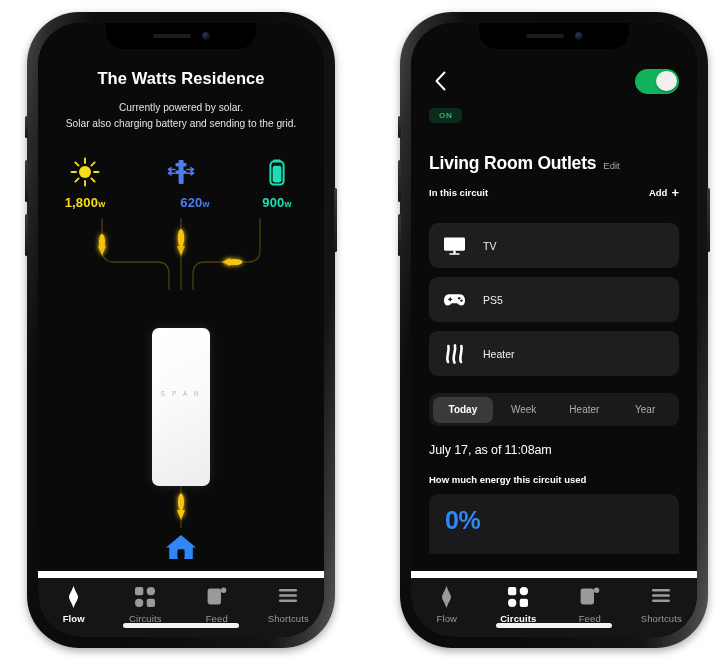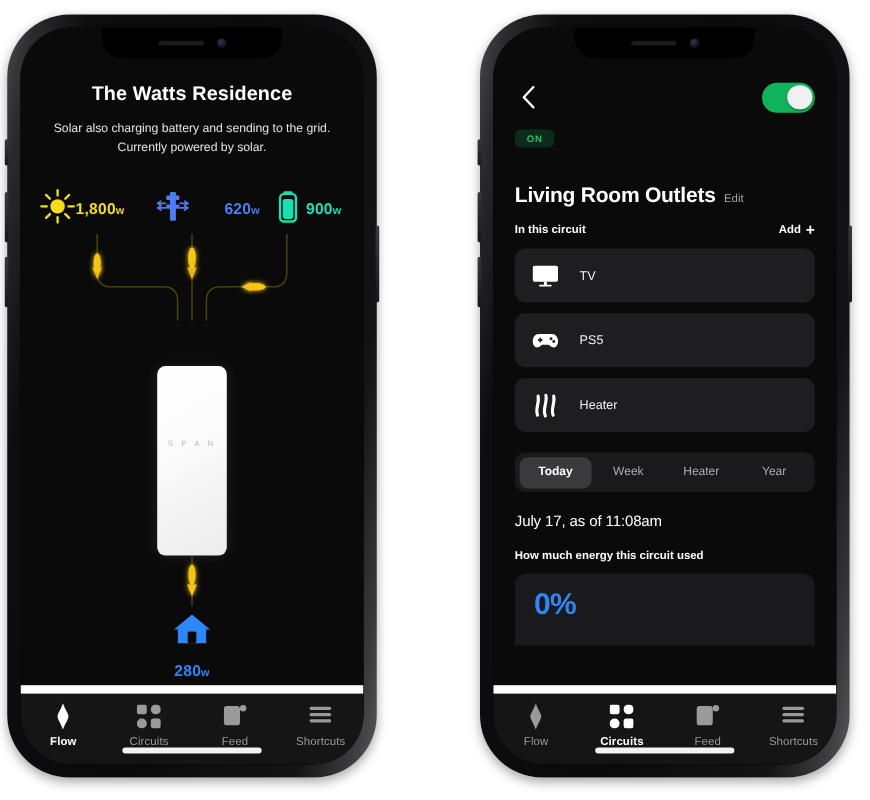--- a/index.html
+++ b/index.html
@@ -17,21 +17,21 @@
 
   
   .phone {
     position: absolute;
     width: 308px; height: 636px;
     border-radius: 52px;
     background: linear-gradient(100deg,#4a4a4c 0%,#2a2a2c 6%,#0d0d0f 16%,#0a0a0c 50%,#141416 84%,#3a3a3d 94%,#5a5a5d 100%);
     padding: 11px;
     box-shadow: 0 3px 9px rgba(0,0,0,0.34);
   }
-  .phone.left  { left: 6px;  top: 12px; }
+  .phone.left  { left: 27px;  top: 12px; }
   .phone.right { left: 400px; top: 12px; }
 
   .bezel {
     position: relative;
     width: 100%; height: 100%;
     border-radius: 42px;
     background: #000;
     overflow: hidden;
   }
   .screen {
@@ -90,21 +90,21 @@
   
   .flowscreen { position: absolute; inset: 0; padding-top: 46px; }
   .house-title {
     text-align: center; color: #ffffff;
     font-size: 16.5px; font-weight: bold; letter-spacing: .1px;
     margin-bottom: 12px;
   }
   .sub-line { text-align: center; color: #e3e3e3; font-size: 10.2px; line-height: 16px; }
 
   .sources { display: flex; justify-content: center; gap: 34px; margin-top: 19px; }
-  .source { width: 62px; display: flex; flex-direction: row; align-items: center; }
+  .source { width: 62px; display: flex; flex-direction: column; align-items: center; }
   .source-ico { height: 36px; display: flex; align-items: flex-end; justify-content: center; }
   .source-val { margin-top: 8px; font-size: 13px; font-weight: bold; letter-spacing: .2px; }
   .source-val .u { font-size: 9px; font-weight: bold; }
   .v-solar   { color: #f5dd18; }
   .v-grid    { color: #4d7df0; margin-left: 28px; }
   .v-battery { color: #19e0b4; }
 
   
   .flowdiag { position: relative; width: 100%; height: 112px; margin-top: 6px; }
   .flowdiag svg { position: absolute; left: 0; top: 0; }
@@ -153,21 +153,21 @@
   .c-title { color: #fff; font-size: 17.5px; font-weight: bold; letter-spacing: -.2px; }
   .c-edit  { color: #a8a8a8; font-size: 9.5px; margin-top: 28px; }
   .c-watts { color: #1ec06a; font-size: 17px; font-weight: bold; margin-top: 1px; letter-spacing: -.2px; }
   .c-watts .u { font-size: 10.5px; }
 
   .sec-row { display: flex; align-items: center; justify-content: space-between; margin-top: 12px; }
   .sec-label { color: #fff; font-size: 9.5px; font-weight: bold; }
   .add-btn { color: #fff; font-size: 9.5px; font-weight: bold; display: flex; align-items: center; gap: 4px; }
   .add-btn .plus { font-size: 13px; line-height: 1; font-weight: bold; }
 
-  .dev-list { margin-top: 9px; display: flex; flex-direction: column; gap: 9px; }
+  .dev-list { margin-top: 24px; display: flex; flex-direction: column; gap: 9px; }
   .dev-item {
     height: 45px; border-radius: 9px; background: #1e1e20;
     display: flex; align-items: center; padding-left: 14px; gap: 17px;
   }
   .dev-ico { width: 23px; height: 23px; display: flex; align-items: center; justify-content: center; }
   .dev-name { color: #f0f0f0; font-size: 10.5px; }
 
   .segments {
     margin-top: 17px; height: 33px; border-radius: 9px;
     background: #1a1a1c; display: flex; align-items: center; padding: 3.5px;
@@ -199,22 +199,22 @@
     <div class="bezel">
       <div class="screen">
 
         <div class="notch">
           <div class="speaker"></div>
           <div class="camera"></div>
         </div>
 
         <div class="flowscreen">
           <div class="house-title">The Watts Residence</div>
+          <div class="sub-line">Currently powered by solar.</div>
           <div class="sub-line">Solar also charging battery and sending to the grid.</div>
-          <div class="sub-line">Currently powered by solar.</div>
 
           <div class="sources">
 
             <div class="source">
               <div class="source-ico">
                 <svg width="30" height="30" viewBox="0 0 30 30">
                   <circle cx="15" cy="15" r="6" fill="#f5dd18"></circle>
                   <g stroke="#f5dd18" stroke-width="1.9" stroke-linecap="round">
                     <line x1="15" y1="1.5" x2="15" y2="6"></line>
                     <line x1="15" y1="24" x2="15" y2="28.5"></line>

